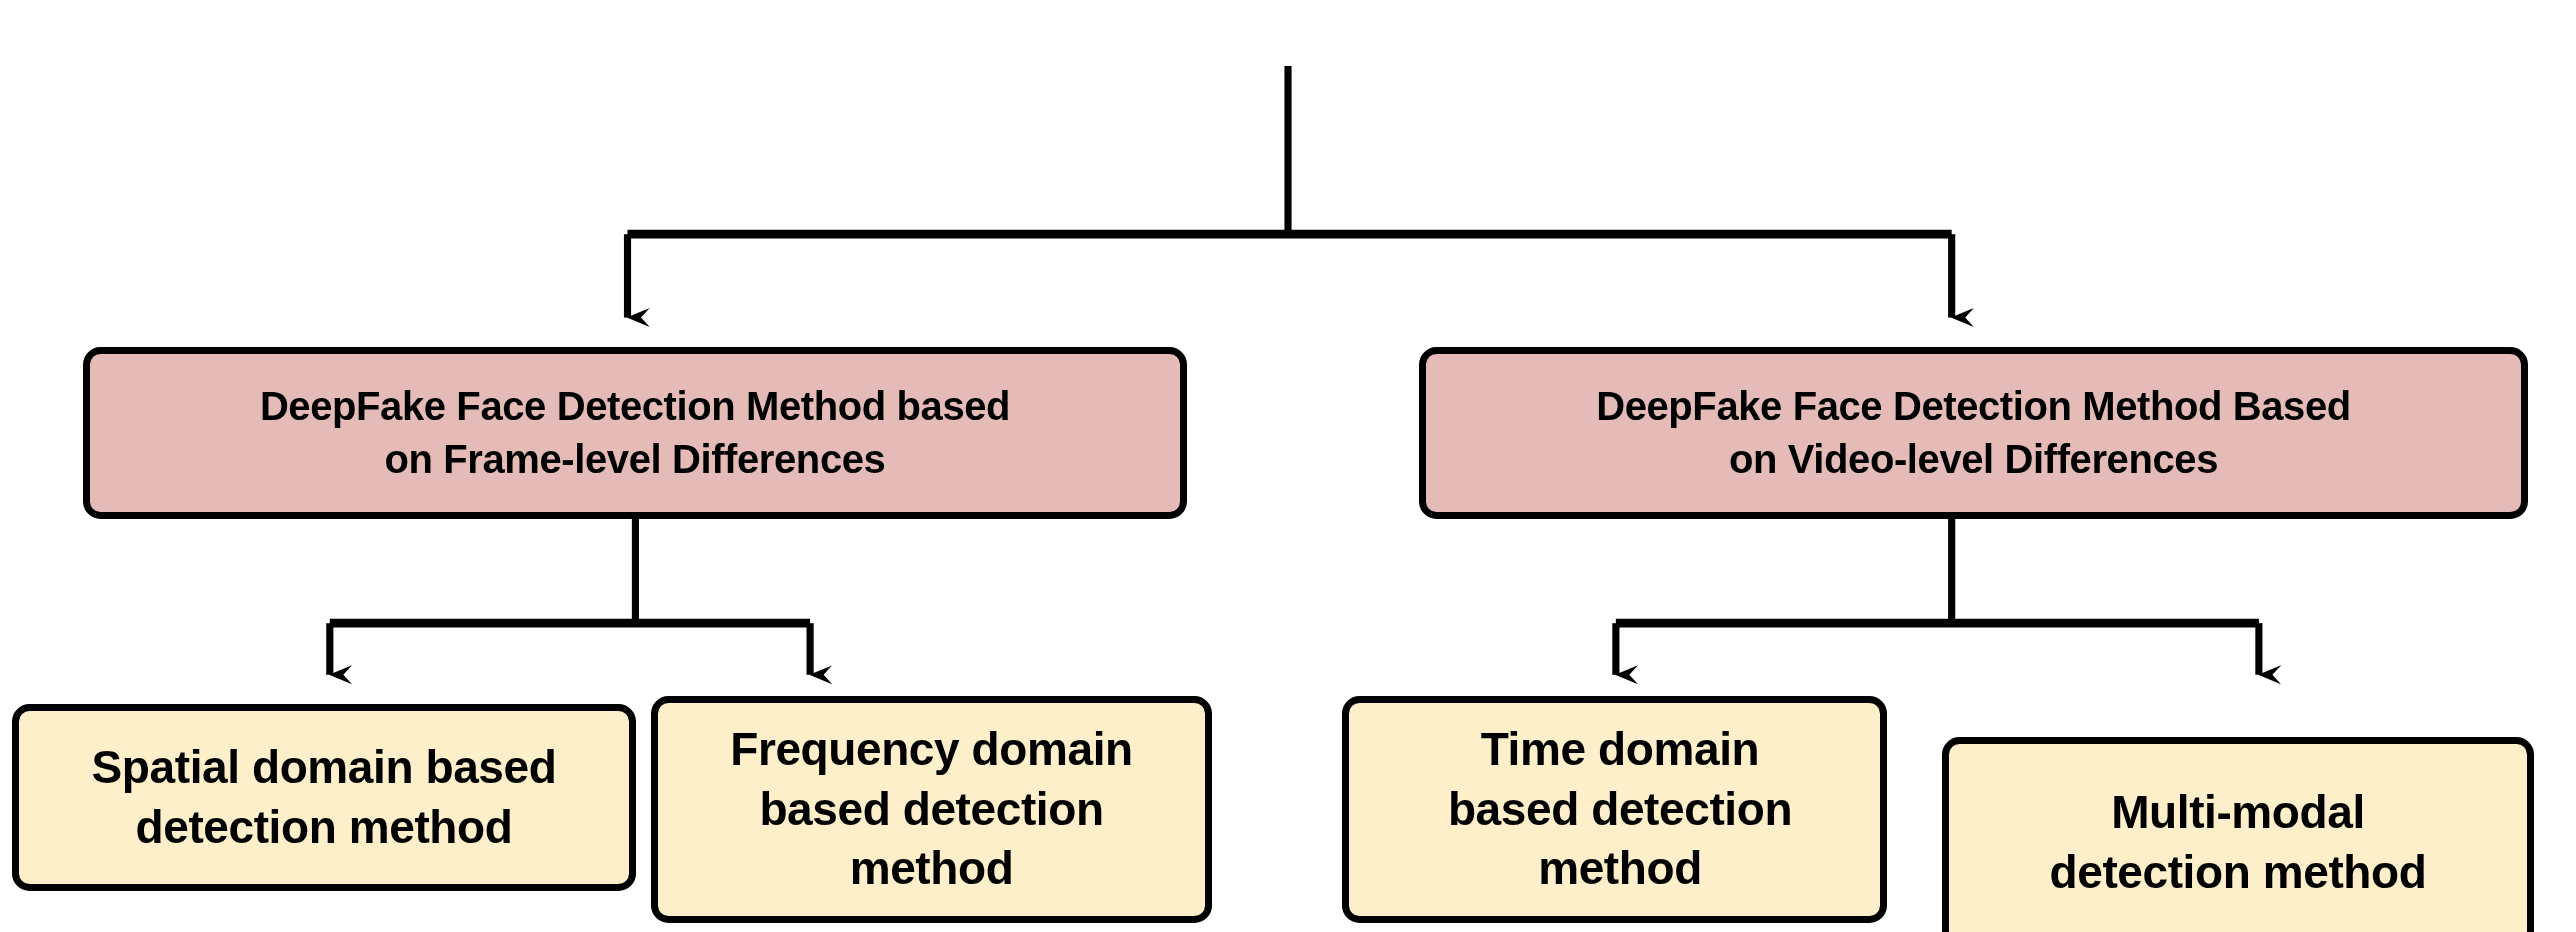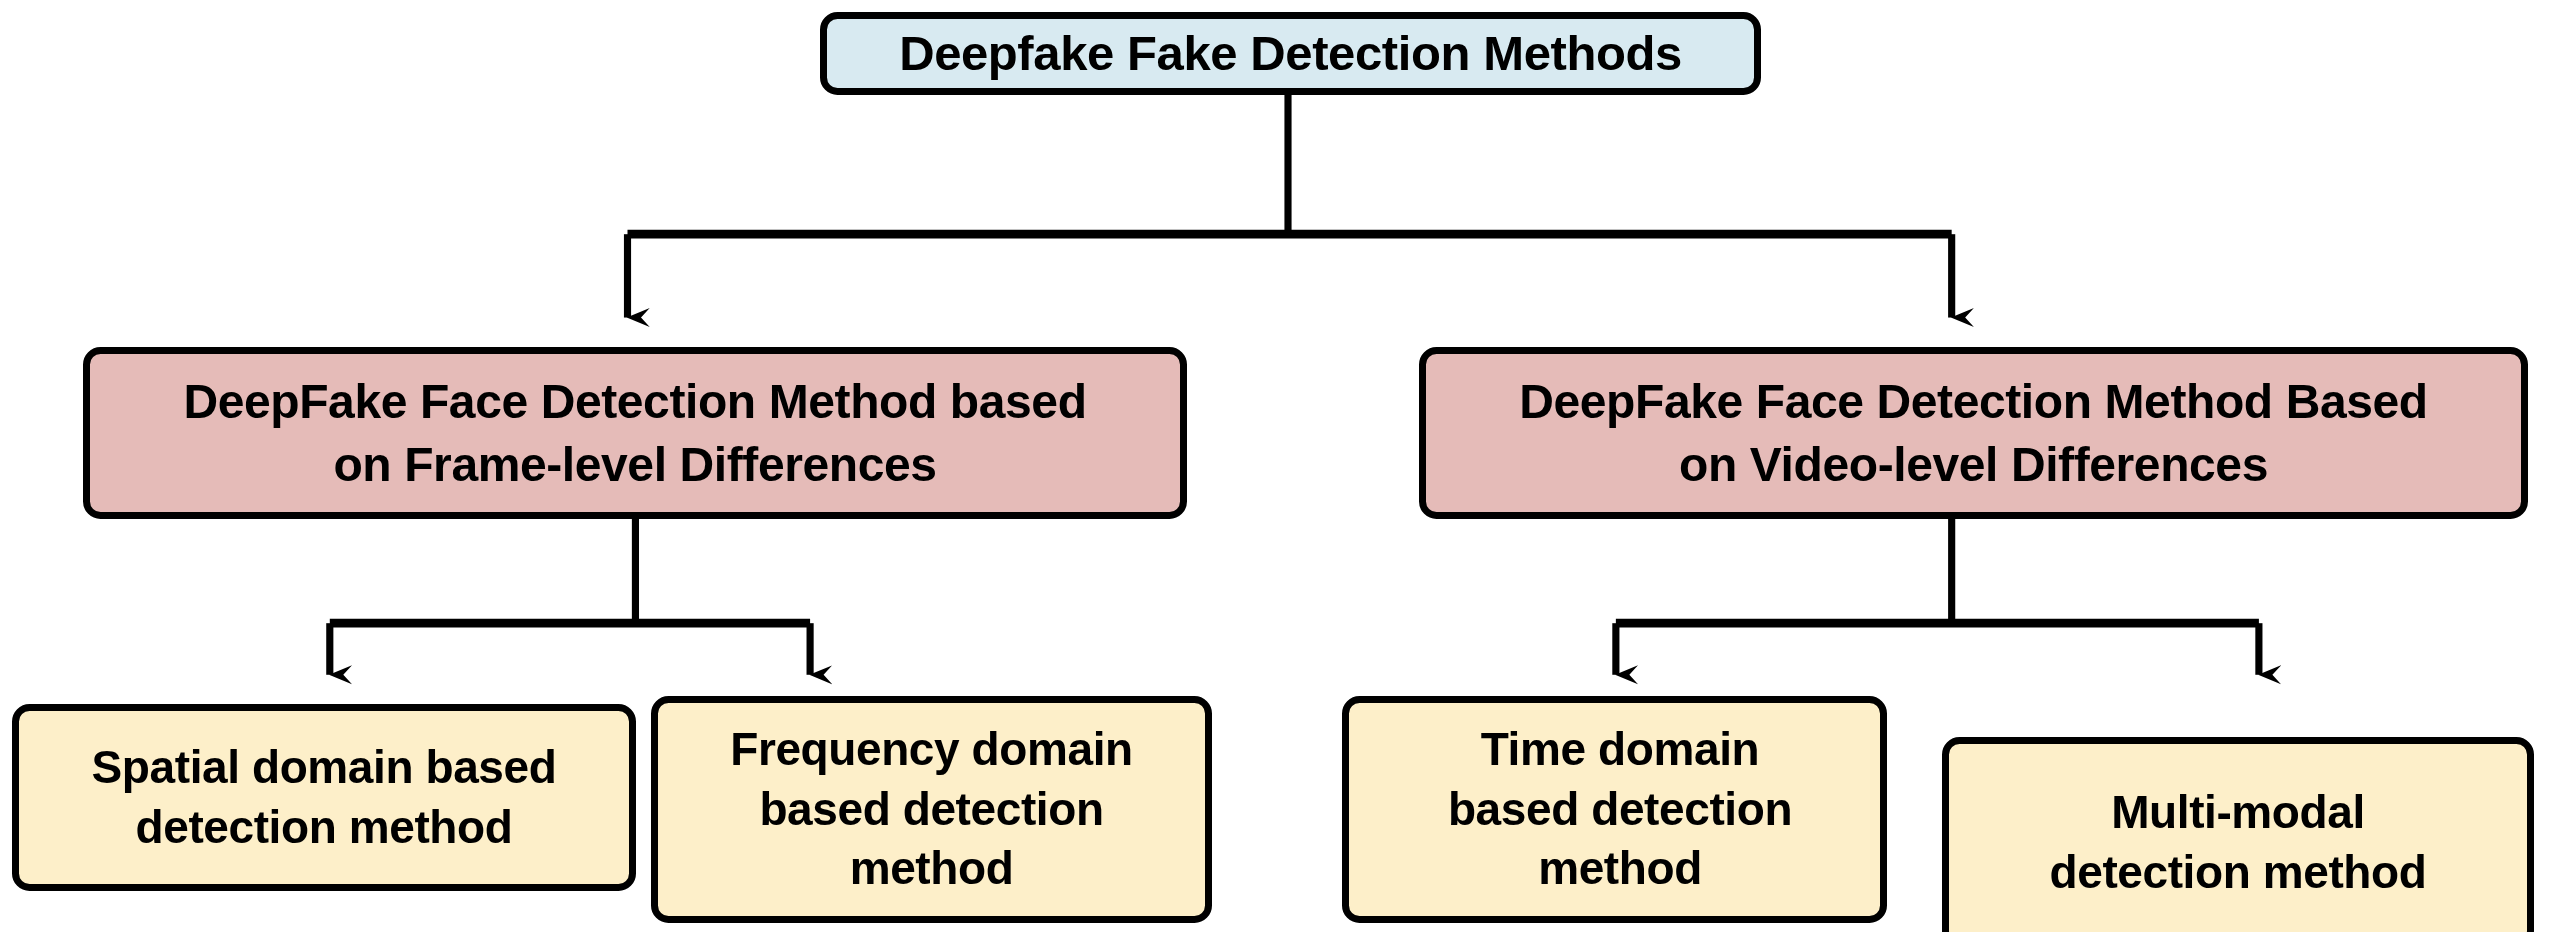--- a/index.html
+++ b/index.html
@@ -40,21 +40,21 @@
     font-family: "Liberation Sans", sans-serif;
     font-weight: bold;
     color: #000000;
     white-space: pre-line;
     letter-spacing: -0.4px;
     line-height: 1.18;
     padding: 0 11px;
   }
   #node-root { }
   #node-root .node-label { font-size: 49px; line-height: 1.1; }
-  .level2 .node-label { font-size: 48px; line-height: 1.32; }
+  .level2 .node-label { font-size: 40px; line-height: 1.32; }
   .leaf .node-label { font-size: 46px; line-height: 1.30; }
 </style>
 </head>
 <body>
 
 <div id="diagram-root">
 
   <svg class="layer" viewBox="0 0 3244 1174">
     <defs>
       <marker id="arrowhead" markerWidth="26" markerHeight="30" refX="13" refY="28" orient="auto" markerUnits="userSpaceOnUse">
@@ -71,23 +71,20 @@
     <path d="M 415 785 L 1020 785" stroke="#000000" stroke-width="11" fill="none"></path>
     <path d="M 415 785 L 415 850" stroke="#000000" stroke-width="9" fill="none" marker-end="url(#arrowhead)"></path>
     <path d="M 1020 785 L 1020 850" stroke="#000000" stroke-width="9" fill="none" marker-end="url(#arrowhead)"></path>
 
     <path d="M 2458 650 L 2458 785" stroke="#000000" stroke-width="9" fill="none"></path>
     <path d="M 2035 785 L 2845 785" stroke="#000000" stroke-width="11" fill="none"></path>
     <path d="M 2035 785 L 2035 850" stroke="#000000" stroke-width="9" fill="none" marker-end="url(#arrowhead)"></path>
     <path d="M 2845 785 L 2845 850" stroke="#000000" stroke-width="9" fill="none" marker-end="url(#arrowhead)"></path>
   </svg>
 
-  <div class="node-box" id="node-root" style="left:820px; top:12px; width:941px; height:83px; background:#d8eaf1;">
-    <span class="node-label">Deepfake Fake Detection Methods</span>
-  </div>
 
   <div class="node-box level2" style="left:83px; top:347px; width:1104px; height:172px; background:#e5bbb8;">
     <span class="node-label">DeepFake Face Detection Method based
 on Frame-level Differences</span>
   </div>
 
   <div class="node-box level2" style="left:1419px; top:347px; width:1109px; height:172px; background:#e5bbb8;">
     <span class="node-label">DeepFake Face Detection Method Based
 on Video-level Differences</span>
   </div>

